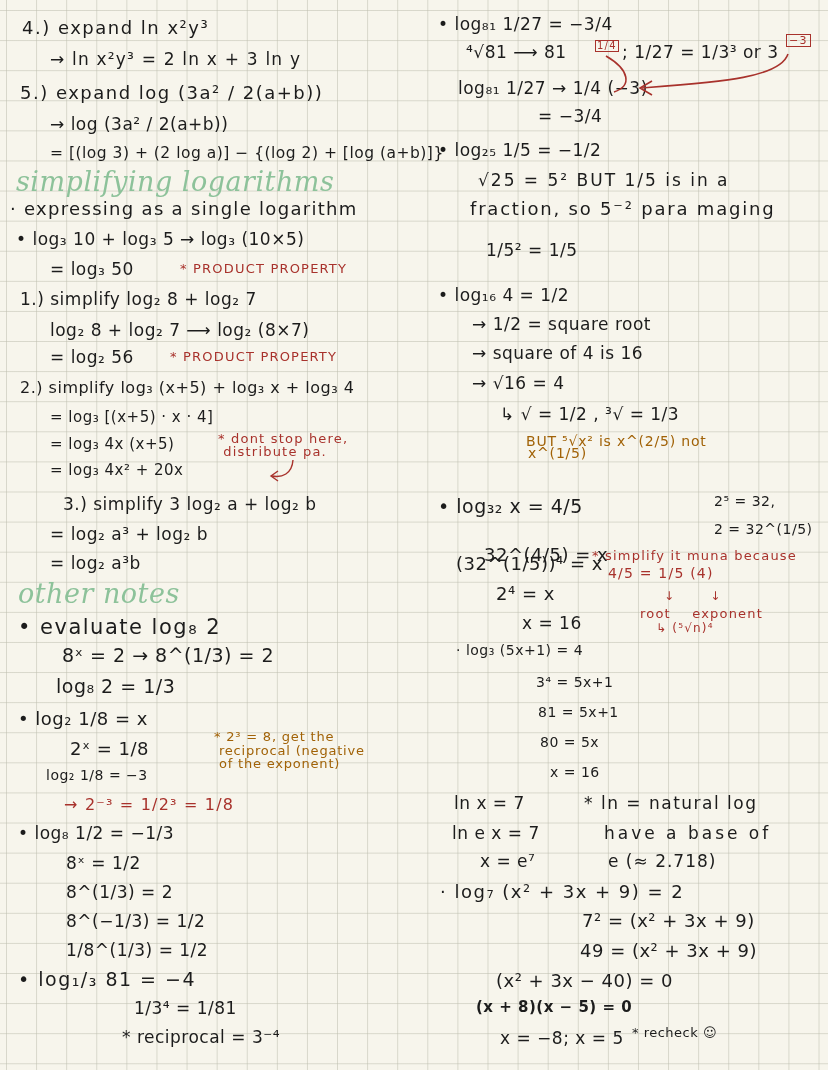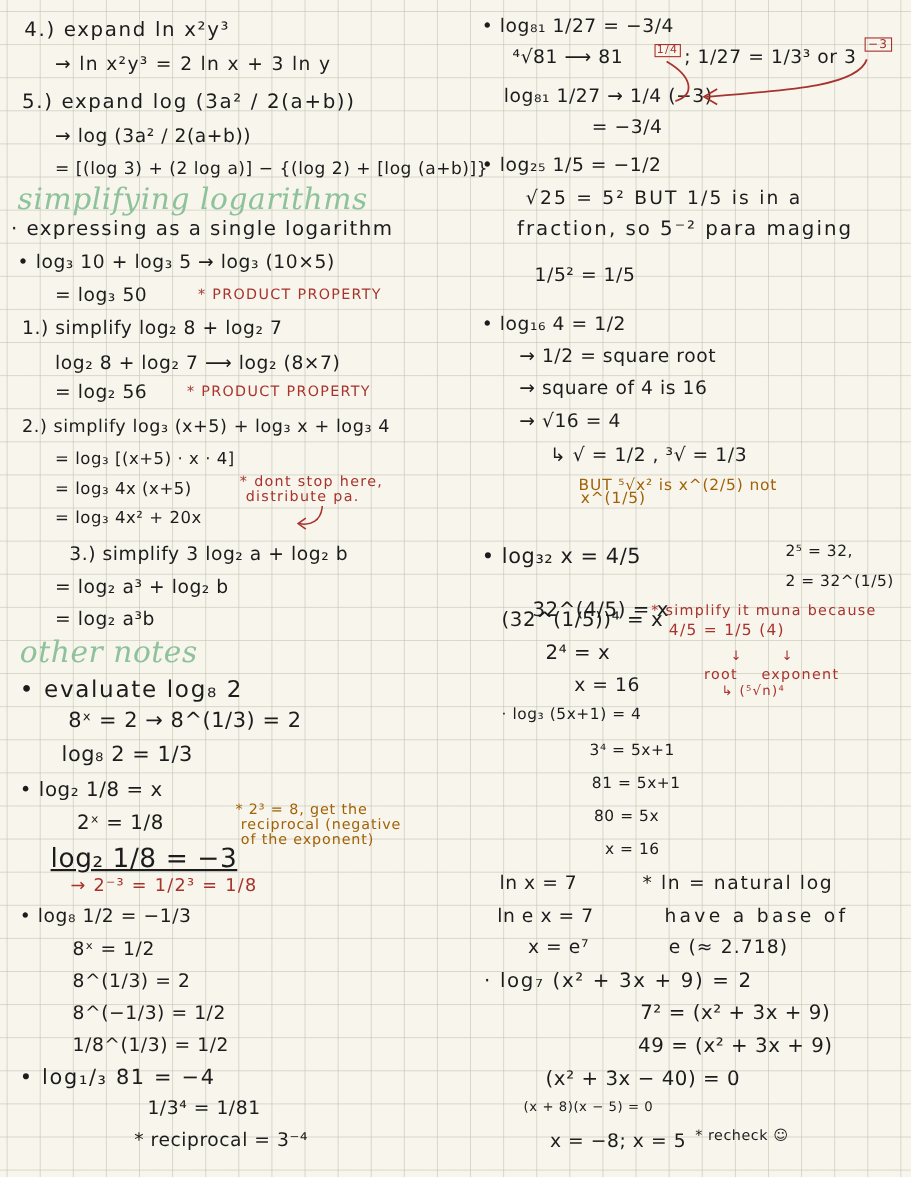--- a/index.html
+++ b/index.html
@@ -59,21 +59,21 @@
   <div class="note k" style="left:50px;top:526px;">=  log₂ a³  +  log₂ b</div>
   <div class="note k" style="left:50px;top:555px;">=  log₂ a³b</div>
 
   <div class="note green" style="left:18px;top:580px;">other notes</div>
   <div class="note k k-lg" style="left:18px;top:617px;">•  evaluate  log₈ 2</div>
   <div class="note k" style="left:62px;top:646px;font-size:19px;">8ˣ = 2  →  8^(1/3) = 2</div>
   <div class="note k" style="left:56px;top:677px;font-size:19px;">log₈ 2 = 1/3</div>
 
   <div class="note k" style="left:18px;top:710px;font-size:18px;">• log₂ 1/8 = x</div>
   <div class="note k" style="left:70px;top:740px;font-size:18px;">2ˣ = 1/8</div>
-  <div class="note k" style="left:46px;top:768px;font-size:24px;text-decoration:underline;">log₂ 1/8 = −3</div>
+  <div class="note k" style="left:46px;top:768px;font-size:14px;">log₂ 1/8 = −3</div>
   <div class="note red" style="left:64px;top:797px;font-size:16px;">→ 2⁻³ = 1/2³ = 1/8</div>
   <div class="note blue ml" style="left:214px;top:730px;">* 2³ = 8, get the
  reciprocal (negative
  of the exponent)</div>
 
   <div class="note k" style="left:18px;top:825px;">• log₈ 1/2      =   −1/3</div>
   <div class="note k" style="left:66px;top:855px;">8ˣ = 1/2</div>
   <div class="note k" style="left:66px;top:884px;">8^(1/3) = 2</div>
   <div class="note k" style="left:66px;top:913px;">8^(−1/3) = 1/2</div>
   <div class="note k" style="left:66px;top:942px;">1/8^(1/3) = 1/2</div>
@@ -129,21 +129,21 @@
   <div class="note k" style="left:452px;top:825px;">ln e x = 7</div>
   <div class="note k" style="left:480px;top:853px;">x = e⁷</div>
   <div class="note k" style="left:584px;top:795px;letter-spacing:1.5px;">* ln = natural log</div>
   <div class="note k" style="left:604px;top:825px;letter-spacing:3px;">have a base of</div>
   <div class="note k" style="left:608px;top:853px;letter-spacing:1px;">e  (≈ 2.718)</div>
 
   <div class="note k" style="left:440px;top:883px;font-size:18px;letter-spacing:1.5px;">· log₇ (x² + 3x + 9) = 2</div>
   <div class="note k" style="left:582px;top:912px;font-size:18px;">7² = (x² + 3x + 9)</div>
   <div class="note k" style="left:580px;top:942px;font-size:18px;">49 = (x² + 3x + 9)</div>
   <div class="note k" style="left:496px;top:972px;font-size:18px;">(x² + 3x − 40) = 0</div>
-  <div class="note k" style="left:476px;top:1000px;font-size:12px;">(x + 8)(x − 5) = 0</div>
+  <div class="note k" style="left:476px;top:1000px;font-size:15px;font-weight:bold;">(x + 8)(x − 5) = 0</div>
   <div class="note k" style="left:500px;top:1030px;font-size:17px;">x = −8; x = 5</div>
   <div class="note k" style="left:632px;top:1026px;font-size:13px;">* recheck ☺</div>
 </div>
 
 <svg class="overlay" width="828" height="1070">
   <path d="M606 56 C 630 70, 632 86, 614 92" stroke="#a8322c" stroke-width="1.6" fill="none"></path>
   <path d="M788 54 C 780 78, 720 82, 642 88" stroke="#a8322c" stroke-width="1.6" fill="none"></path>
   <path d="M652 81 L 640 88 L 652 95" stroke="#a8322c" stroke-width="1.6" fill="none"></path>
   <path d="M293 460 C 292 474, 282 478, 272 476" stroke="#a8322c" stroke-width="1.4" fill="none"></path>
   <path d="M278 471 L 271 476 L 278 481" stroke="#a8322c" stroke-width="1.4" fill="none"></path>

